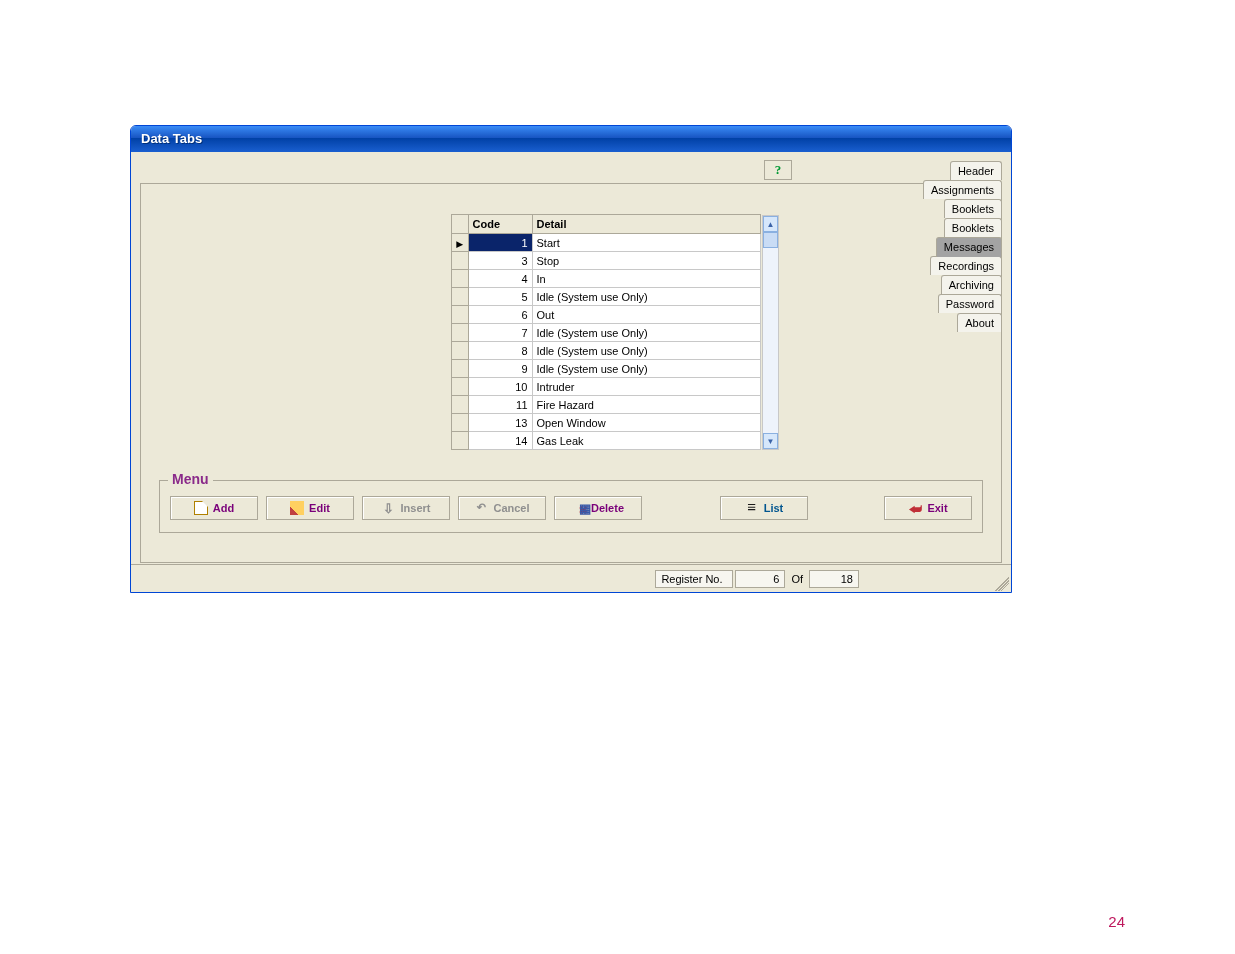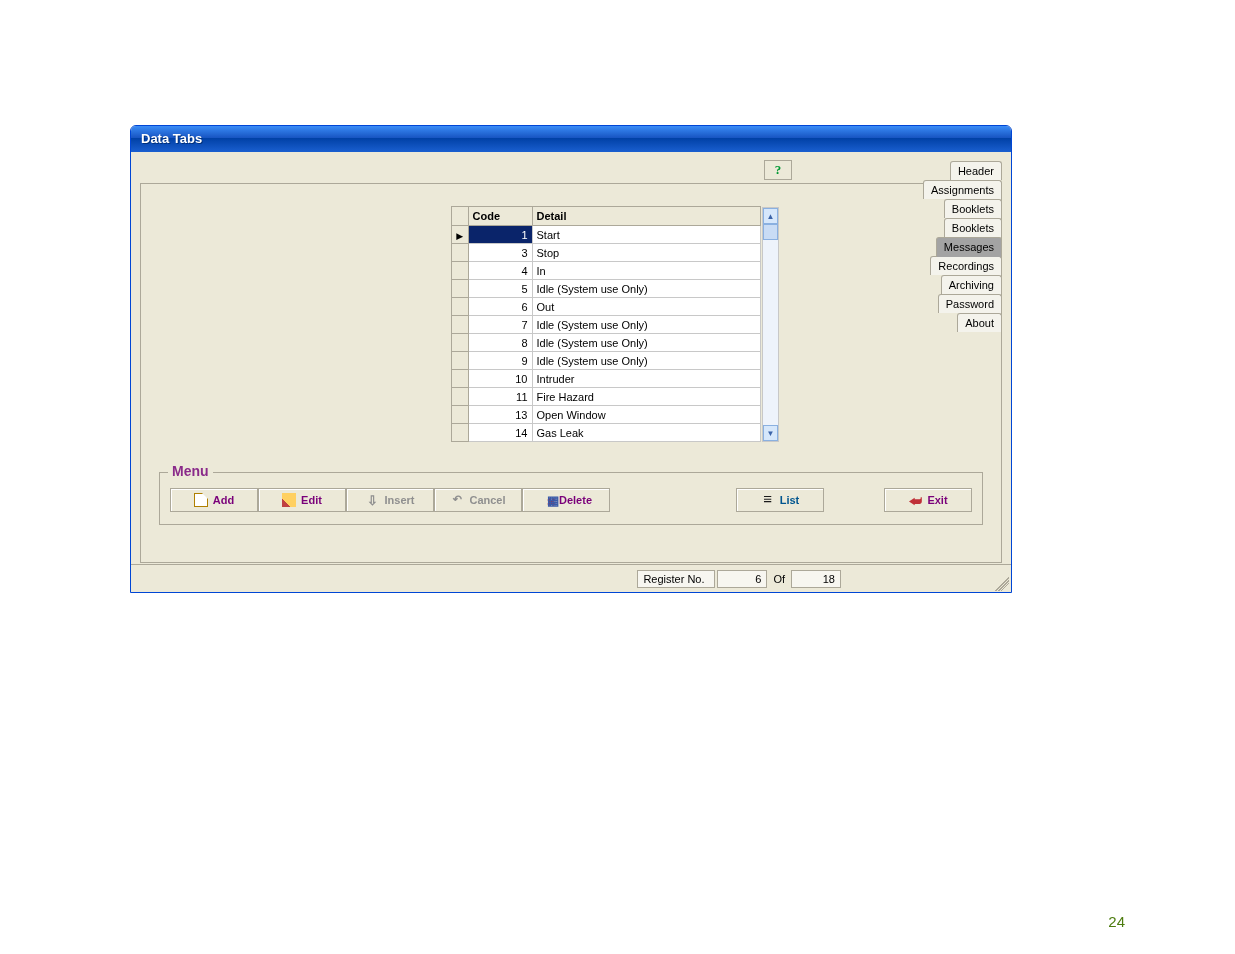--- a/index.html
+++ b/index.html
@@ -80,21 +80,21 @@
   .help-btn span {
     color: #009933;
     font-weight: bold;
     font-size: 13px;
     font-family: "Times New Roman", serif;
   }
   .tab-panel {
     border: 1px solid #aca899;
     background: #ece9d8;
     position: relative;
-    padding-top: 22px;
+    padding-top: 30px;
     padding-bottom: 10px;
     min-height: 380px;
   }
   .grid-wrap {
     margin-left: 310px;
     margin-top: 0;
     width: 310px;
     border-left: 1px solid #aca899;
     border-top: 1px solid #aca899;
     background: #ffffff;
@@ -162,21 +162,21 @@
   }
   .scroll .track { flex:1; background:#eef3fb; }
   .scroll .thumb { height:16px; background:#c9dcf5; border:1px solid #8ab0e0; margin-top:0;}
   .menu-group {
     margin: 30px 18px 12px 18px;
     border: 1px solid #aca899;
     padding: 15px 10px 12px 10px;
     position: relative;
     display:flex;
     align-items:center;
-    gap: 0;
+    gap: 8px;
   }
   .menu-group .legend {
     position:absolute;
     top:-10px;
     left:8px;
     background:#ece9d8;
     color:#8a2a8a;
     font-weight:bold;
     font-size:14px;
     padding:0 4px;
@@ -203,21 +203,20 @@
   .btn .lbl-list { color:#00558f; }
   .btn .lbl-exit { color:#7a007a; }
   .spacer { flex:1; }
   .statusbar {
     border-top:1px solid #aca899;
     background:#ece9d8;
     height:28px;
     display:flex;
     align-items:center;
     justify-content:flex-end;
-    padding-right:18px;
     gap:2px;
     font-size:11px;
     position:relative;
   }
   .statusbar .cell {
     border:1px solid #aca899;
     background:#f7f6f0;
     height:18px;
     display:flex;
     align-items:center;
@@ -233,21 +232,21 @@
     background:
       linear-gradient(135deg, transparent 50%, #aca899 50%, #aca899 55%, transparent 55%) 0 0/100% 100%,
       linear-gradient(135deg, transparent 60%, #aca899 60%, #aca899 65%, transparent 65%) 0 0/100% 100%,
       linear-gradient(135deg, transparent 70%, #aca899 70%, #aca899 75%, transparent 75%) 0 0/100% 100%;
   }
   .page-num {
     position:absolute;
     right: 110px;
     bottom: 24px;
     font-size: 15px;
-    color:#4d7c0f;
+    color:#be185d;
   }
   
   .ico { display:inline-block; width:14px; height:14px; }
   .ico-doc { border:1px solid #b08000; background:linear-gradient(#fff,#fff); position:relative;}
   .ico-doc::after{content:"";position:absolute;right:-1px;top:-1px;border:3px solid transparent;border-top-color:#ece9d8;border-right-color:#ece9d8;}
   .ico-edit { background:linear-gradient(45deg,#c04040 30%, #ffd060 30%);}
   .ico-insert::before{content:"⇩"; color:#8f8f8f; font-size:13px;}
   .ico-cancel::before{content:"↶"; color:#8f8f8f;}
   .ico-delete { position:relative;}
   .ico-delete::before{content:"✖"; color:#d01818; font-size:11px; position:absolute; bottom:-2px; right:-2px;}

